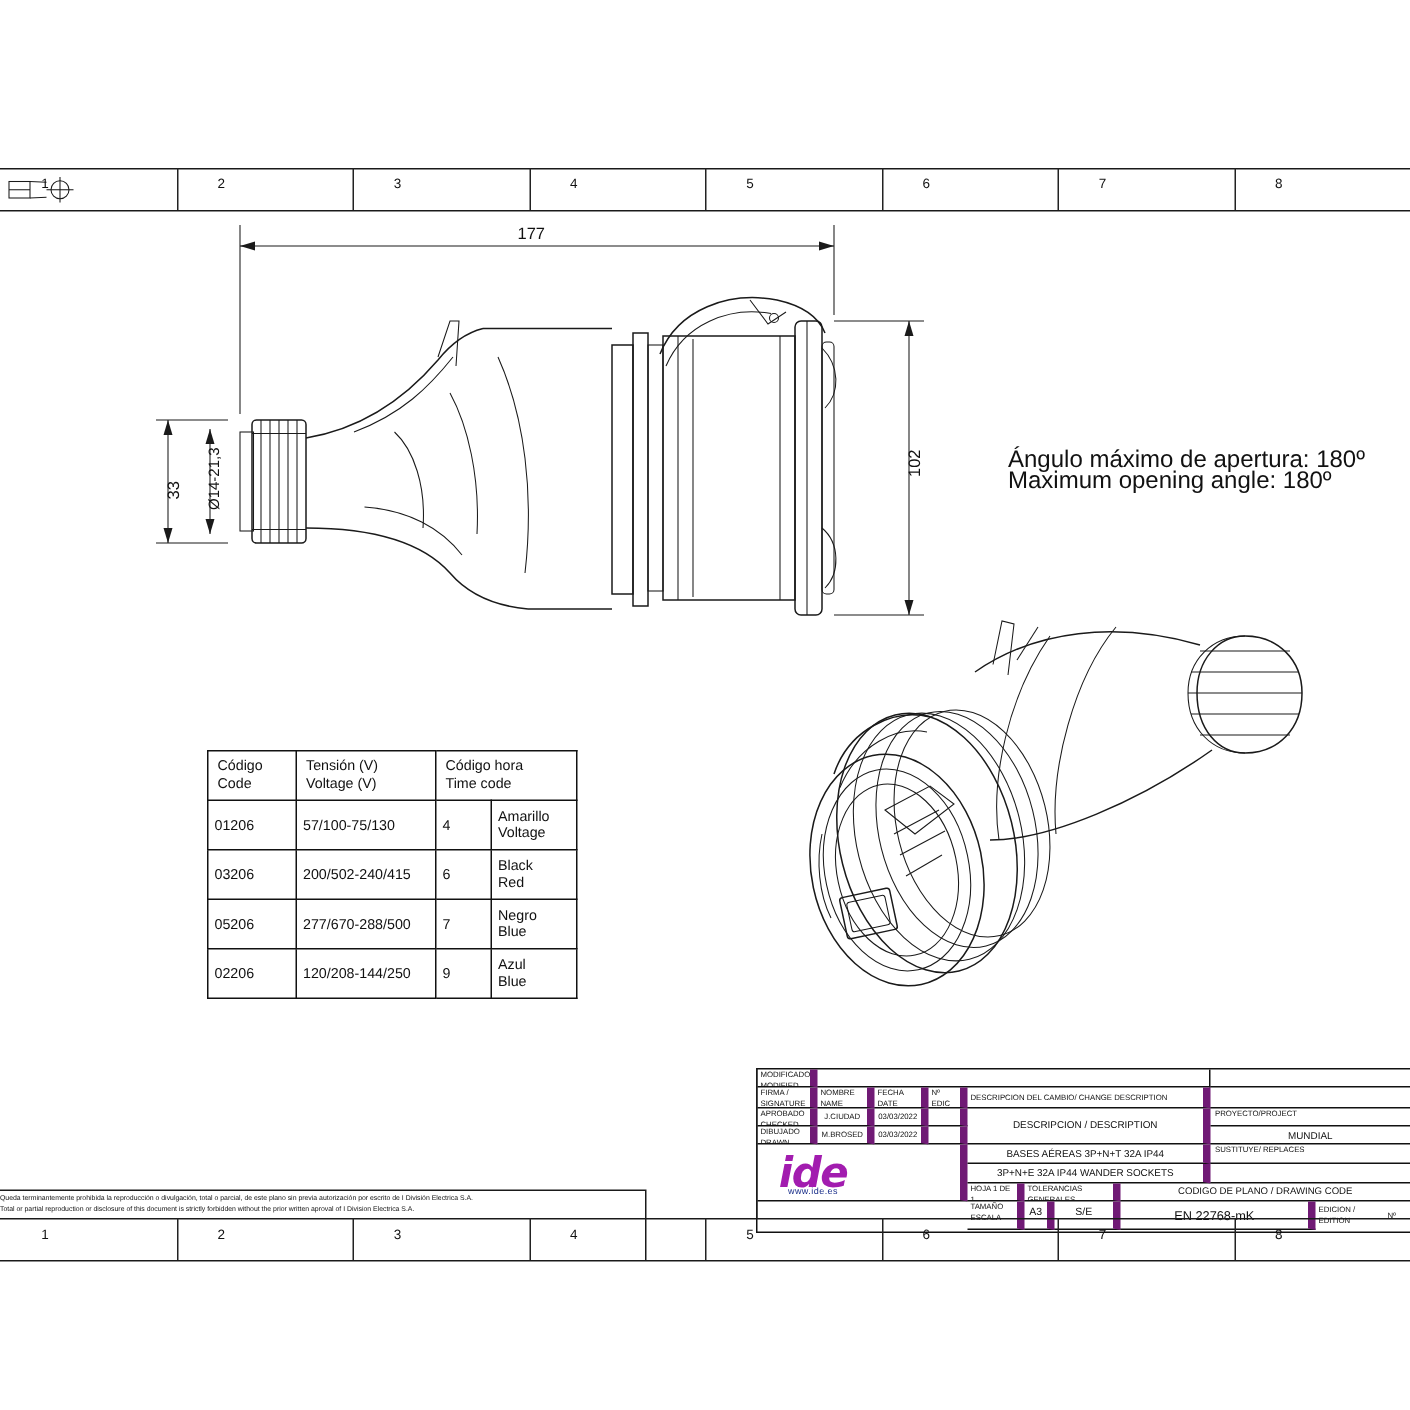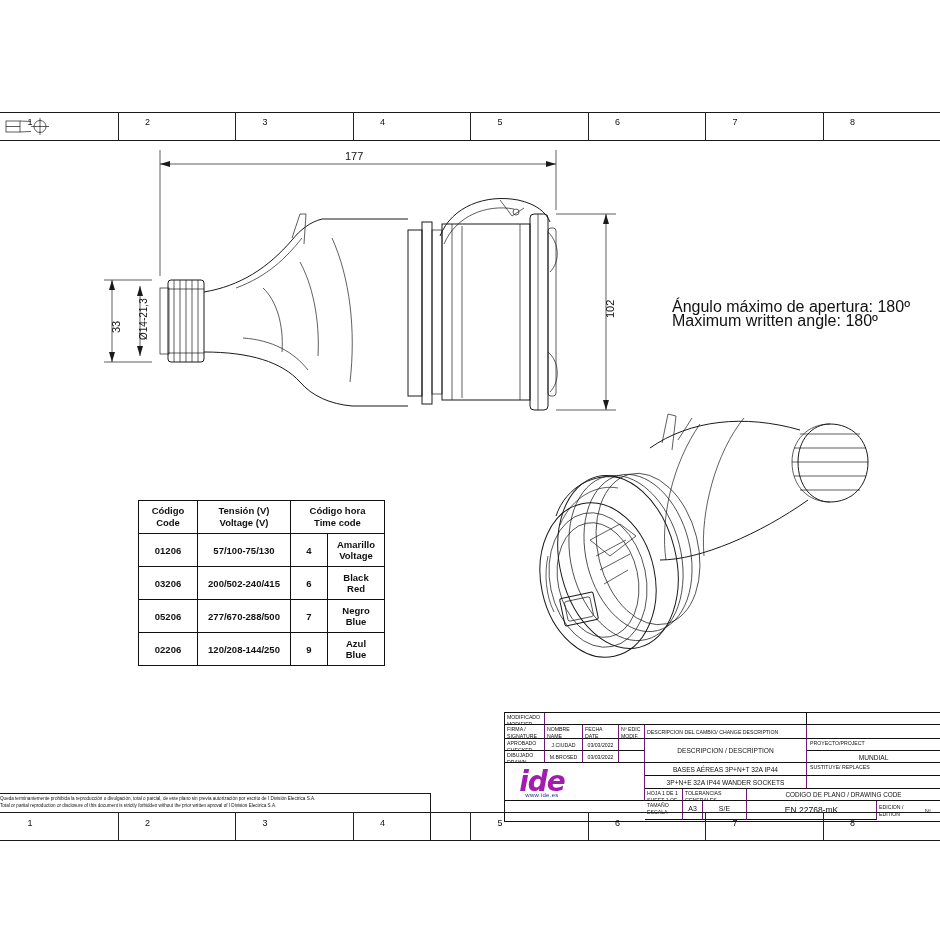--- a/index.html
+++ b/index.html
@@ -11,31 +11,31 @@
   
   .ln{position:absolute;background:#1a1a1a;}
   .dtext{position:absolute;font-size:11px;color:#111;white-space:nowrap;text-align:right;}
   .dtext-v{position:absolute;font-size:11px;color:#111;white-space:nowrap;transform-origin:0 0;transform:rotate(-90deg);}
 
   
   .note{position:absolute;font-size:16px;line-height:14px;color:#111;white-space:nowrap;}
 
   
   .codetable{position:absolute;left:138px;top:500px;border-collapse:collapse;font-size:9.5px;}
-  .codetable td,.codetable th{border:1px solid #111;padding:3px 4px;text-align:center;font-weight:bold;vertical-align:middle;margin-left:43px;}
+  .codetable td,.codetable th{border:1px solid #111;padding:3px 4px;font-weight:normal;vertical-align:middle;margin-left:43px;}
   .codetable thead td{line-height:12px;padding:4px 6px;}
   .codetable tbody td{height:26px;}
   .c-code{width:46px;}
   .c-volt{width:80px;}
   .c-time{width:28px;}
   .c-col{width:48px;line-height:11px;}
 
   
   .titleblock{position:absolute;left:504px;top:712px;width:436px;height:108px;border:1px solid #111;font-size:5.2px;line-height:6.5px;}
-  .tb-cell{position:absolute;box-sizing:border-box;border-right:1px solid #701a75;border-bottom:1px solid #111;padding:1px 2px;overflow:hidden;}
+  .tb-cell{position:absolute;box-sizing:border-box;border-right:5px solid #701a75;border-bottom:1px solid #111;padding:1px 2px;overflow:hidden;}
   .tb-nb{border-right:none;}
   .tb-nbb{border-bottom:none;}
   .tb-c{text-align:center;}
   .tb-big{font-size:8.5px;line-height:11px;}
   .tb-mid{font-size:6.6px;line-height:9px;}
 
   .logo{position:absolute;left:506px;top:768px;width:72px;height:34px;display:flex;flex-direction:column;align-items:center;justify-content:center;}
   .logo-text{font-family:"DejaVu Sans",sans-serif;font-weight:bold;font-style:italic;font-size:28px;color:#a21caf;letter-spacing:-1px;line-height:20px;}
   .logo-url{font-size:6px;color:#1a2f8a;letter-spacing:.3px;}
 
@@ -189,21 +189,21 @@
       <path d="M548 556 C544 574 546 596 554 612" class="stroke-thin"></path>
     </g>
   </svg>
 
   <div class="dtext" style="left:345px;top:150px;">177</div>
   <div class="dtext-v" style="left:604px;top:318px;">102</div>
   <div class="dtext-v" style="left:110px;top:333px;">33</div>
   <div class="dtext-v" style="left:138px;top:340px;font-size:10px;">Ø14-21,3</div>
 
   <div class="note" style="left:672px;top:300px;">Ángulo máximo de apertura: 180º</div>
-  <div class="note" style="left:672px;top:314px;">Maximum written angle: 180º</div>
+  <div class="note" style="left:672px;top:314px;">Maximum opening angle: 180º</div>
 
   <table class="codetable">
     <thead>
       <tr>
         <td class="c-code">
           <div>Código</div>
           <div>Code</div>
         </td>
         <td class="c-volt">
           <div>Tensión (V)</div>

